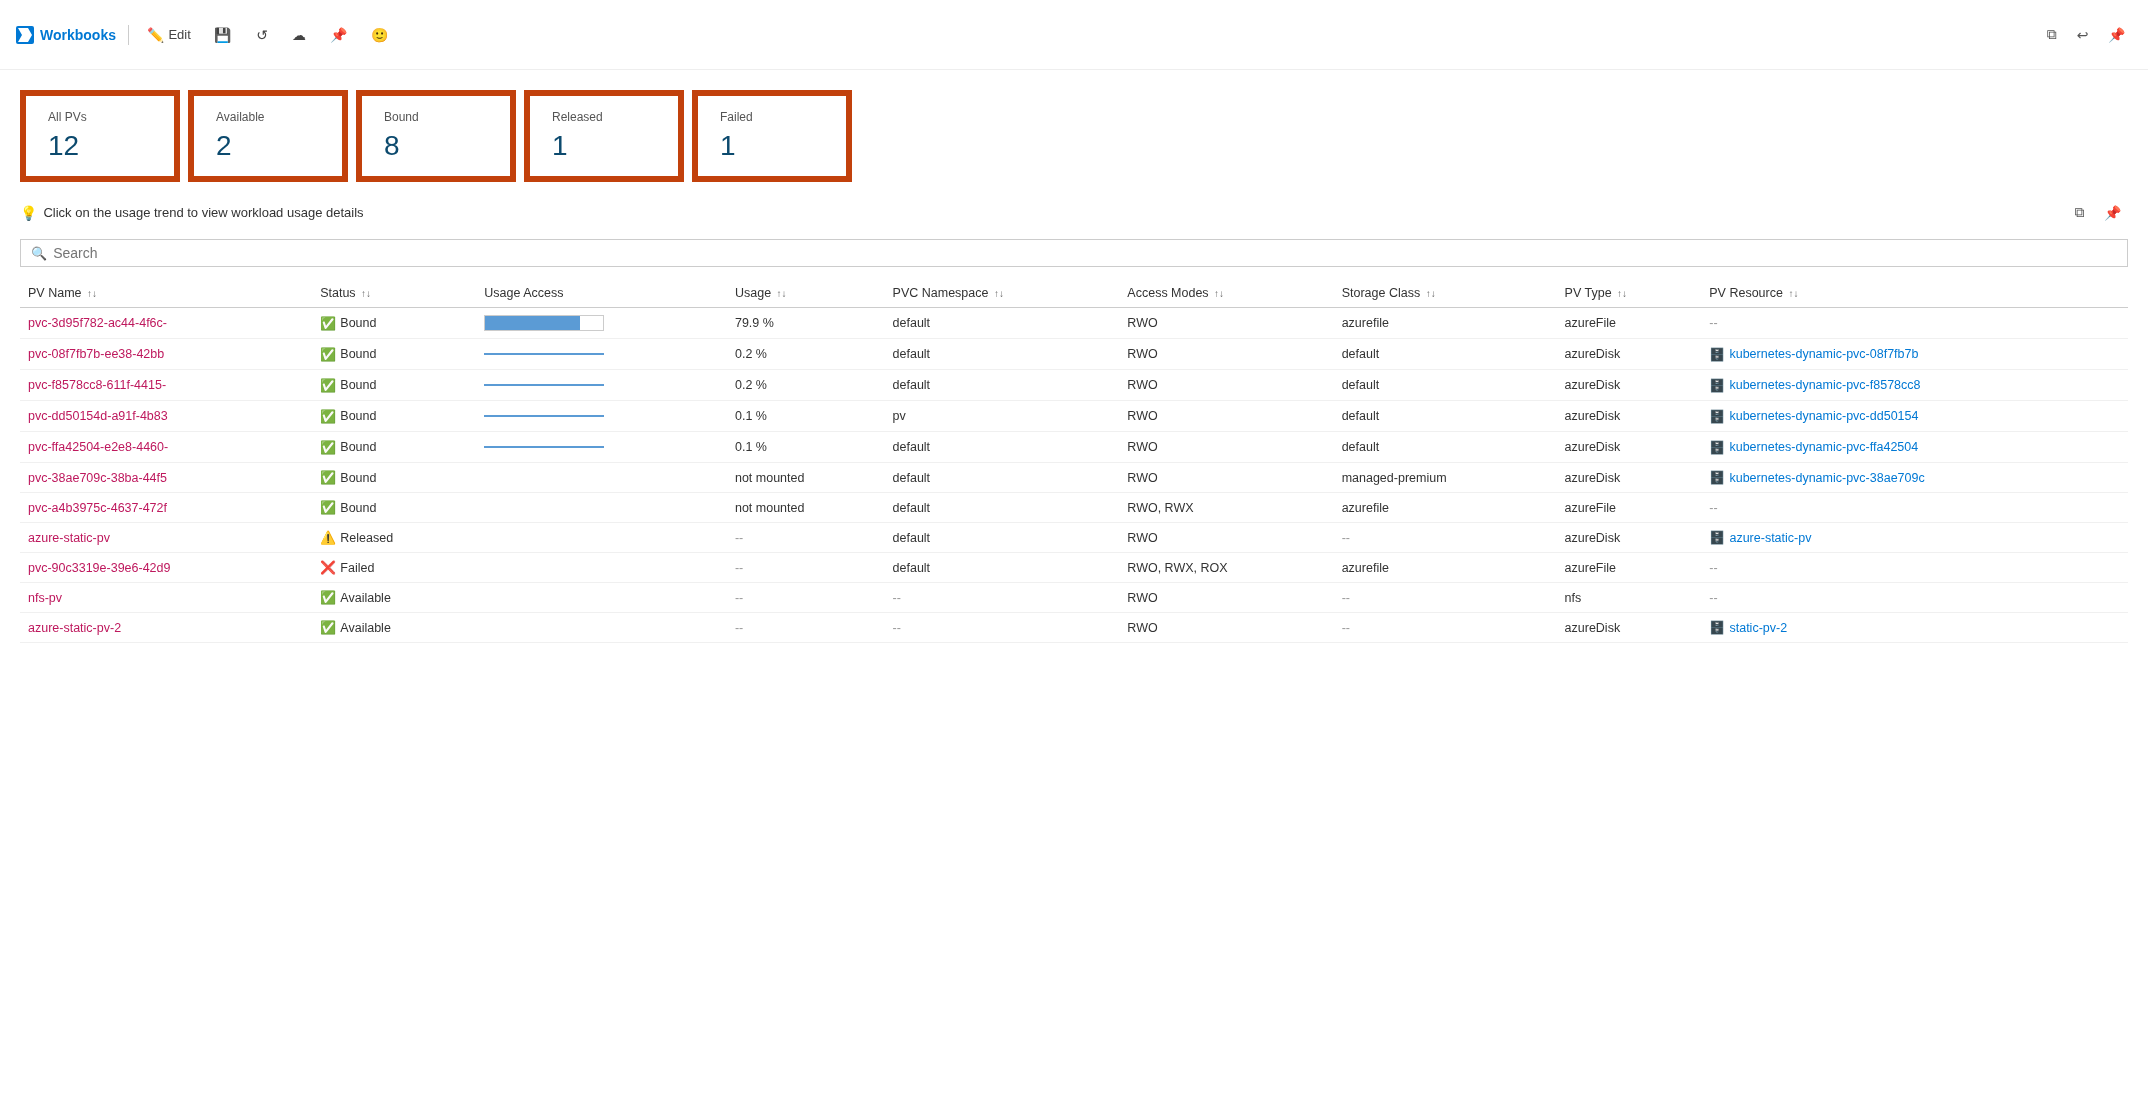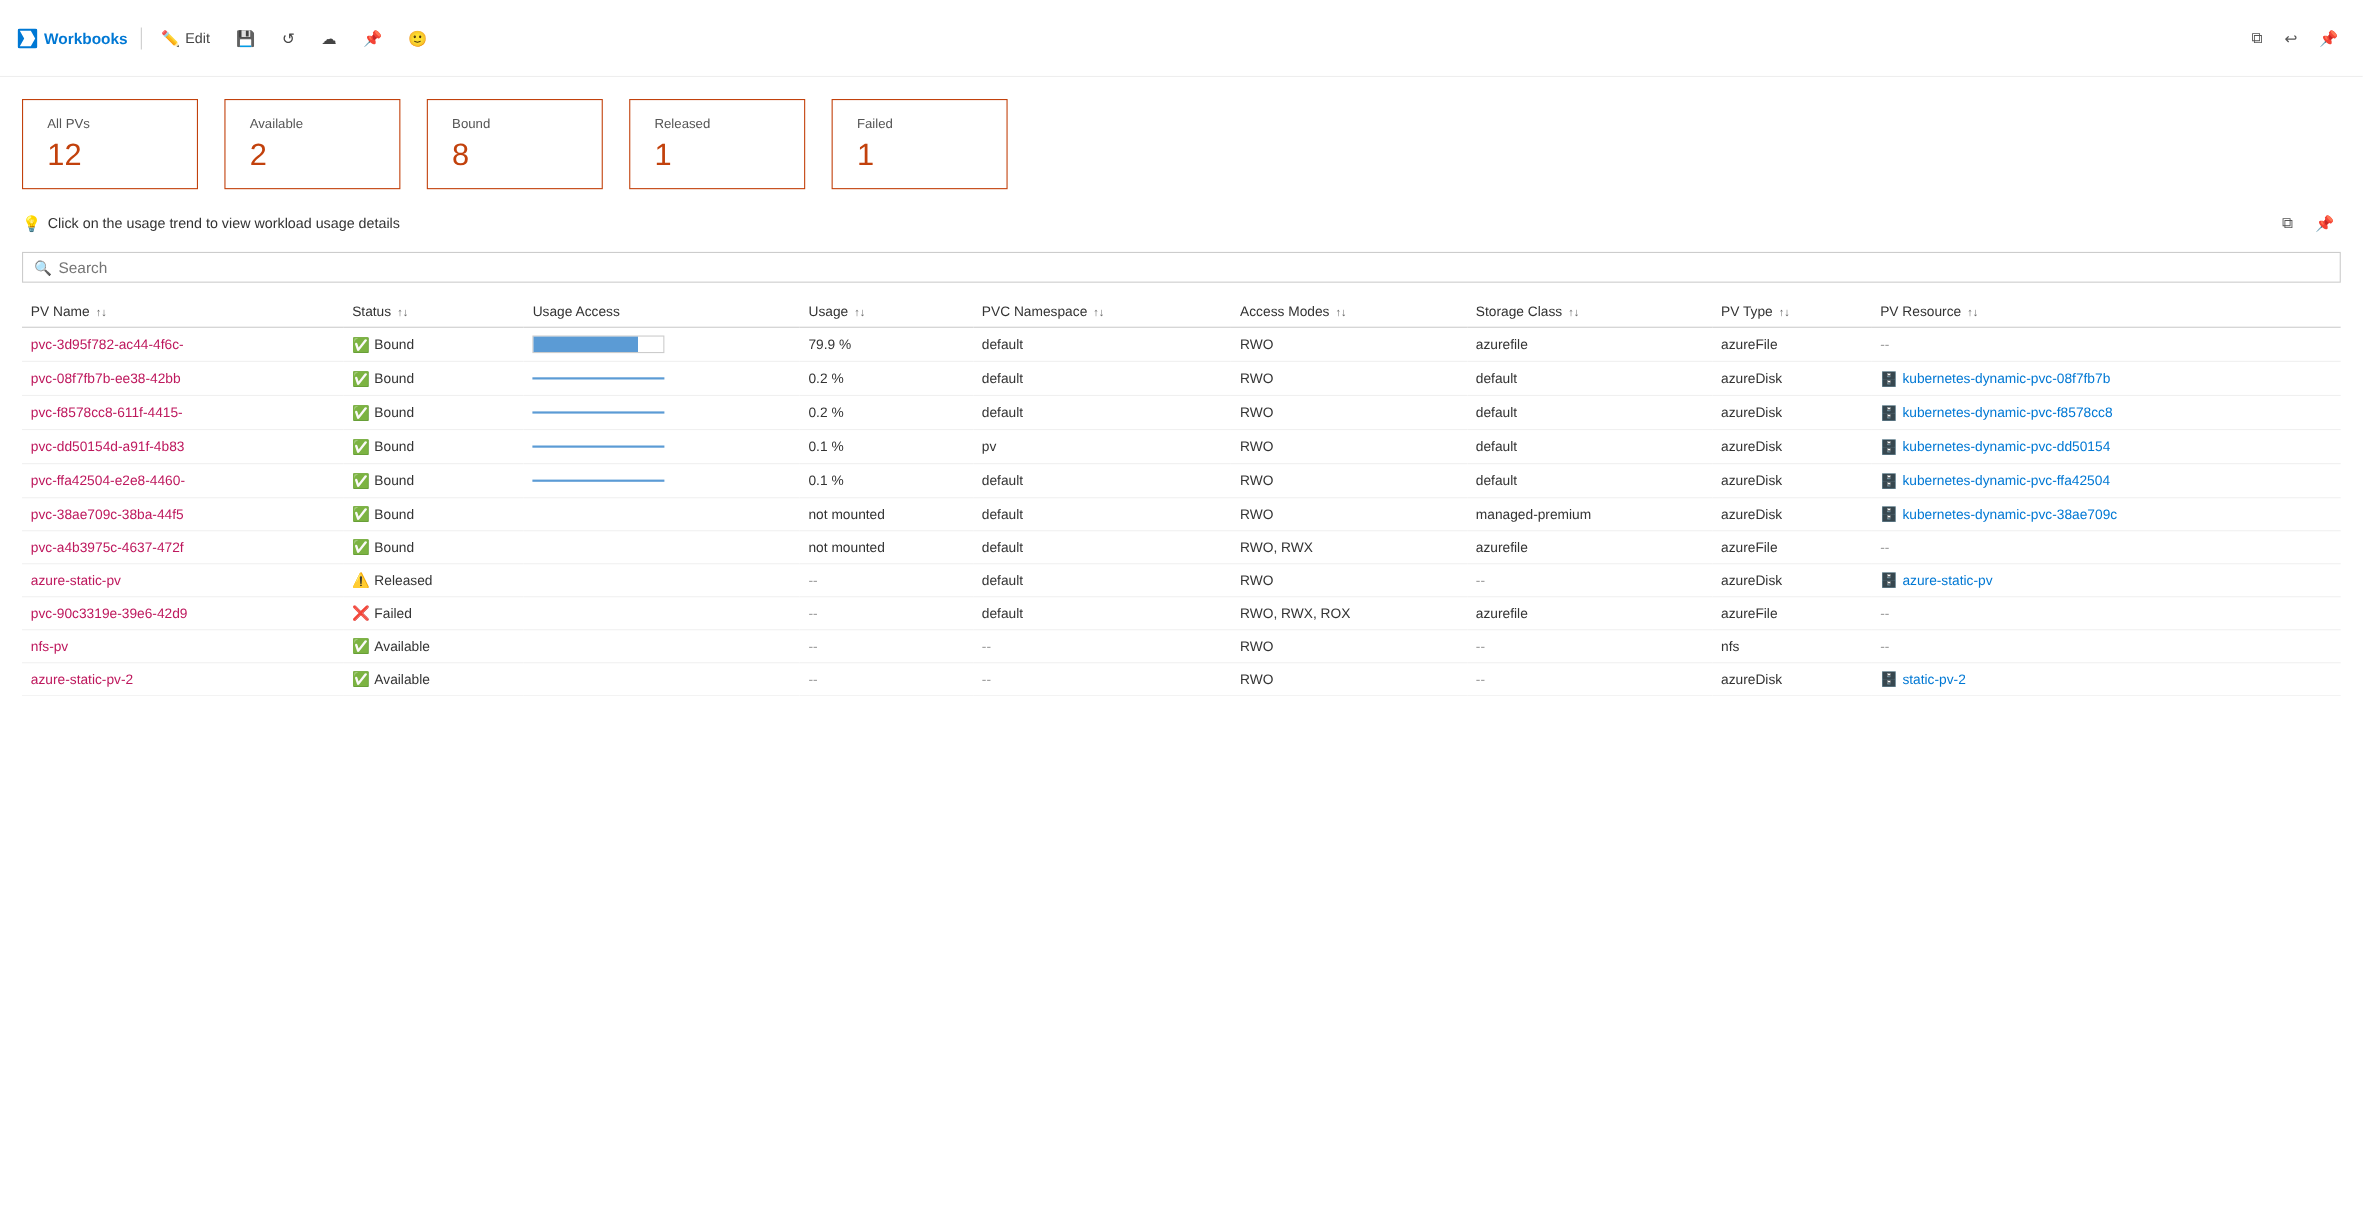--- a/index.html
+++ b/index.html
@@ -13,25 +13,25 @@
     .toolbar-brand { display: flex; align-items: center; gap: 6px; color: #0078d4; font-weight: 600; font-size: 14px; }
     .toolbar-sep { width: 1px; height: 20px; background: #ccc; }
     .toolbar-btn { background: none; border: none; cursor: pointer; color: #444; font-size: 13px; display: flex; align-items: center; gap: 4px; padding: 2px 6px; }
     .toolbar-icon { font-size: 14px; }
     .toolbar-right { margin-left: auto; display: flex; gap: 8px; }
     .toolbar-right-btn { background: none; border: none; cursor: pointer; color: #555; font-size: 14px; padding: 2px 6px; }
 
     
     .summary-section { display: flex; gap: 0; padding: 20px 20px 10px 20px; }
     .summary-card {
-      border: 1px solid #c2410c; padding: 14px 22px; min-width: 160px;
-      margin-right: 24px;
+      border: 6px solid #c2410c; padding: 14px 22px; min-width: 160px;
+      margin-right: 8px;
     }
     .summary-card-label { font-size: 12px; color: #555; margin-bottom: 6px; }
-    .summary-card-value { font-size: 28px; font-weight: 400; color: #c2410c; }
+    .summary-card-value { font-size: 28px; font-weight: 400; color: #0c4a6e; }
 
     
     .hint-bar {
       display: flex; align-items: center; justify-content: space-between;
       padding: 10px 20px; font-size: 13px; color: #333;
     }
     .hint-bar-left { display: flex; align-items: center; gap: 6px; }
     .hint-bar-right { display: flex; gap: 8px; }
     .hint-icon { font-size: 14px; }
 

